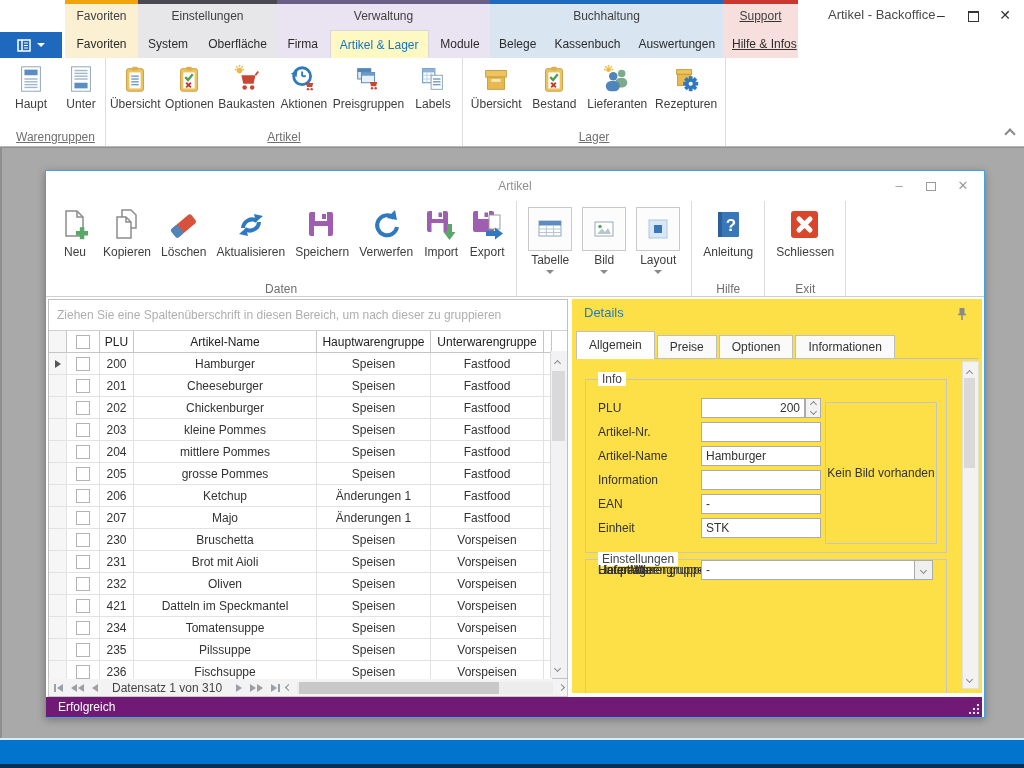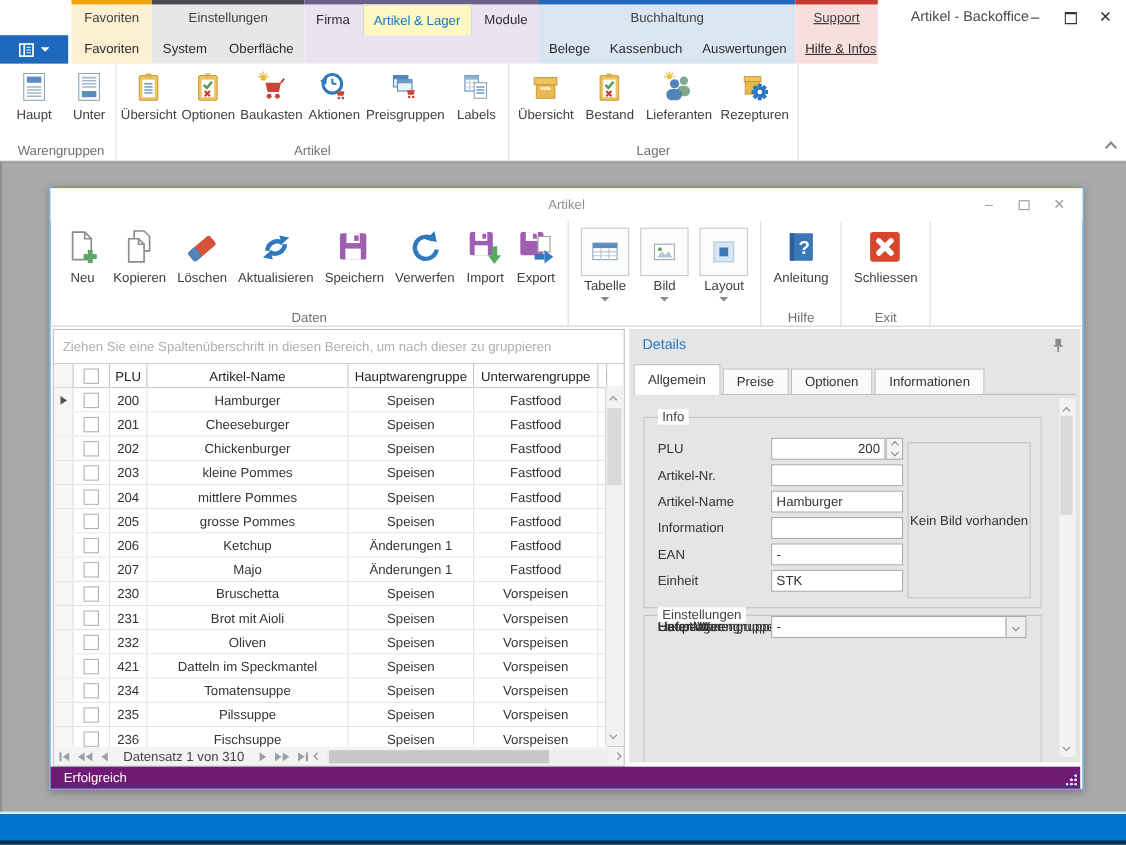--- a/index.html
+++ b/index.html
@@ -27,21 +27,21 @@
 
   
   .ribbon{position:absolute;left:0;top:58px;width:1024px;height:88px;background:#fff;border-bottom:1px solid #B9B9B9;box-sizing:content-box;}
   .rgroup{position:absolute;top:0;height:88px;border-right:1px solid #DDDDDD;box-sizing:border-box;}
   .rg-0{left:6px;width:100px;}
   .rg-1{left:106px;width:357px;}
   .rg-2{left:463px;width:263px;}
   .rg-buttons{display:flex;justify-content:space-evenly;align-items:flex-start;padding-top:6px;}
   .rbtn{display:flex;flex-direction:column;align-items:center;min-width:50px;cursor:default;}
   .rbtn .lbl{margin-top:3px;color:#3E3E3E;}
-  .rg-label{position:absolute;bottom:2px;left:0;right:0;text-align:center;color:#6F6F6F;}
+  .rg-label{position:absolute;bottom:2px;left:0;right:0;text-align:center;color:#6F6F6F;text-decoration:underline;}
   .ribbon-collapse{position:absolute;right:10px;bottom:8px;}
 
   
   .mdi{position:absolute;left:0;top:147px;width:1024px;height:591px;background:#A9A9A9;border-top:1px solid #8F8F8F;box-sizing:border-box;border-left:2px solid #8F8F8F;}
   .strip-light{position:absolute;left:0;top:738px;width:1024px;height:2px;background:#D9EEF9;}
   .bottom-strip{position:absolute;left:0;top:740px;width:1024px;height:28px;background:#0374CE;border-bottom:4px solid #0a2f52;box-sizing:border-box;}
 
   
   .cw{position:absolute;left:43px;top:22px;width:938px;height:546px;background:#fff;border:1px solid #44A2DD;box-shadow:0 2px 8px rgba(0,0,0,.3);}
   .cw-titlebar{position:absolute;left:0;top:0;width:100%;height:30px;background:#fff;}
@@ -103,21 +103,21 @@
   .grip{position:absolute;right:3px;bottom:3px;width:10px;height:10px;
     background:
       radial-gradient(circle at 9px 1px,#cfe3f5 1.2px,transparent 1.6px),
       radial-gradient(circle at 9px 5px,#cfe3f5 1.2px,transparent 1.6px),
       radial-gradient(circle at 5px 5px,#cfe3f5 1.2px,transparent 1.6px),
       radial-gradient(circle at 9px 9px,#cfe3f5 1.2px,transparent 1.6px),
       radial-gradient(circle at 5px 9px,#cfe3f5 1.2px,transparent 1.6px),
       radial-gradient(circle at 1px 9px,#cfe3f5 1.2px,transparent 1.6px);}
 
   
-  .details{position:absolute;left:526px;top:128px;width:410px;height:394px;background:#e5e5e5;overflow:hidden;}
+  .details{position:absolute;left:526px;top:128px;width:410px;height:394px;background:#fde047;overflow:hidden;}
   .dt-title{position:absolute;left:12px;top:6px;color:#1F7BC5;font-size:13px;}
   .dt-pin{position:absolute;right:14px;top:8px;}
   .dt-tabs{position:absolute;left:4px;top:32px;right:4px;height:27px;display:flex;align-items:flex-end;border-bottom:1px solid #BFBFBF;}
   .dtab{height:22px;line-height:22px;padding:0 12px;border:1px solid #BFBFBF;border-bottom:none;margin-right:2px;background:#FAFAFA;color:#333;}
   .dtab.selected{height:27px;line-height:27px;background:#fff;position:relative;top:1px;}
   .dt-scroll{position:absolute;right:3px;top:62px;width:15px;height:326px;background:#F2F2F2;border:1px solid #E0E0E0;}
   .dt-scroll .thumb{position:absolute;left:1px;top:16px;width:11px;height:90px;background:#D9D9D9;}
   .gbox{position:absolute;border:1px solid #C5C5C5;}
   .gb-info{left:13px;top:80px;width:360px;height:172px;}
   .gb-set{left:13px;top:260px;width:360px;height:190px;}
@@ -148,20 +148,21 @@
     </div>
     <div class="zone zone-1">
       <div class="zone-label">Einstellungen</div>
       <div class="zone-tabs">
 
       <span class="rtab">System</span>
           <span class="rtab">Oberfläche</span>
         </div>
     </div>
     <div class="zone zone-2">
+      <div class="zone-label">Verwaltung</div>
       <div class="zone-tabs">
 
       <span class="rtab">Firma</span>
           <span class="rtab selected">Artikel &amp; Lager</span>
           <span class="rtab">Module</span>
         </div>
     </div>
     <div class="zone zone-3">
       <div class="zone-label">Buchhaltung</div>
       <div class="zone-tabs">

